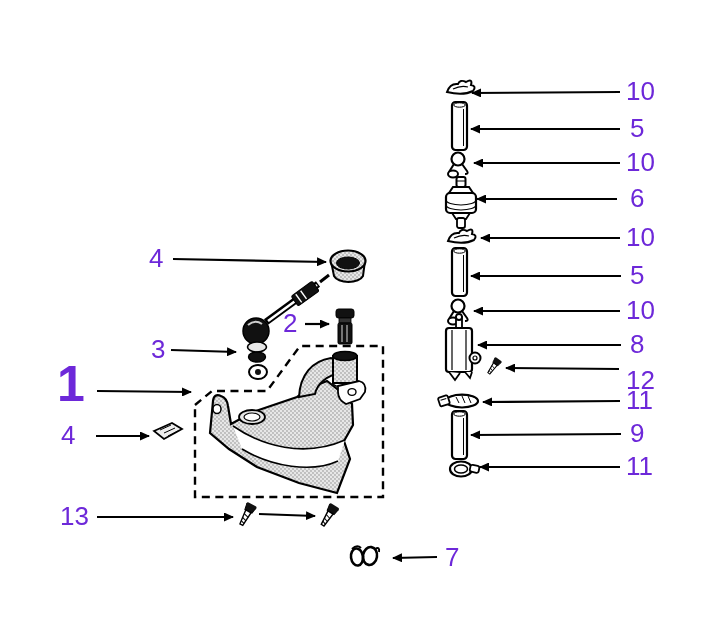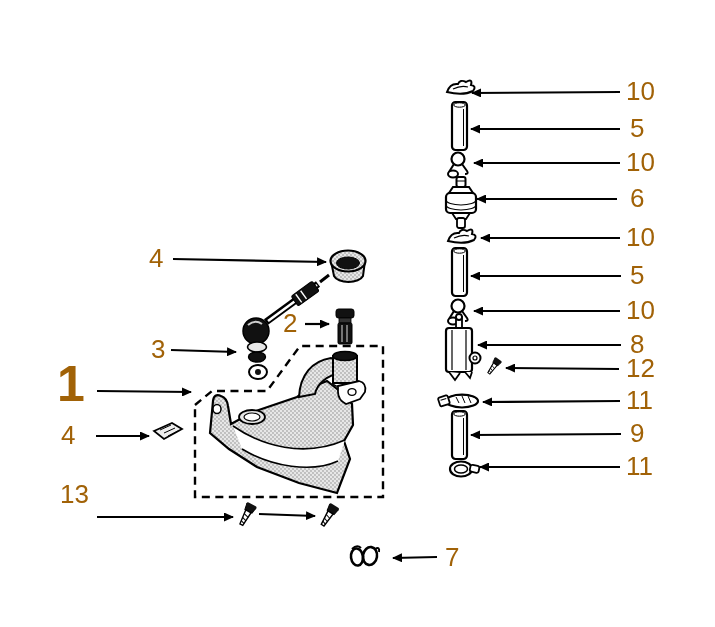--- a/index.html
+++ b/index.html
@@ -1,18 +1,18 @@
 <!DOCTYPE html>
 <html><head>
 <meta charset="utf-8">
 <style>
   html,body{margin:0;padding:0;background:#fff;}
   #stage{position:relative;width:715px;height:627px;background:#ffffff;overflow:hidden;}
   #art{position:absolute;left:0;top:0;}
-  .num{position:absolute;font:26px "Liberation Sans", sans-serif;color:#a16207;line-height:1.05;}
+  .num{position:absolute;font:26px "Liberation Sans", sans-serif;color:#6d28d9;line-height:1.05;}
   .num-xl{font:700 50px "Liberation Sans", sans-serif;}
 </style>
 </head>
 <body>
 
 <div id="stage">
 
 <svg id="art" width="715" height="627" viewBox="0 0 715 627">
   <defs>
     <marker id="ah" markerWidth="11" markerHeight="9" refX="9" refY="4.5" orient="auto" markerUnits="userSpaceOnUse">
@@ -192,29 +192,29 @@
     <line x1="97" y1="517" x2="233" y2="517" marker-end="url(#ah)"></line>
     <line x1="259" y1="514" x2="315" y2="516" marker-end="url(#ah)"></line>
     <line x1="437" y1="557" x2="393" y2="558" marker-end="url(#ah)"></line>
   </g>
 </svg>
 
   <div class="num num-xl" style="left:57px;top:355px">1</div>
   <div class="num" style="left:283px;top:310px">2</div>
   <div class="num" style="left:151px;top:336px">3</div>
   <div class="num" style="left:149px;top:245px">4</div>
-  <div class="num" style="left:60px;top:481px">13</div>
+  <div class="num" style="left:60px;top:503px">13</div>
   <div class="num" style="left:61px;top:422px">4</div>
   <div class="num" style="left:445px;top:544px">7</div>
 
   <div class="num" style="left:626px;top:78px">10</div>
   <div class="num" style="left:630px;top:115px">5</div>
   <div class="num" style="left:626px;top:149px">10</div>
   <div class="num" style="left:630px;top:185px">6</div>
   <div class="num" style="left:626px;top:224px">10</div>
   <div class="num" style="left:630px;top:262px">5</div>
   <div class="num" style="left:626px;top:297px">10</div>
   <div class="num" style="left:630px;top:331px">8</div>
-  <div class="num" style="left:626px;top:355px">12</div>
+  <div class="num" style="left:626px;top:367px">12</div>
   <div class="num" style="left:626px;top:387px">11</div>
   <div class="num" style="left:630px;top:420px">9</div>
   <div class="num" style="left:626px;top:453px">11</div>
 </div>
 
 </body></html>

